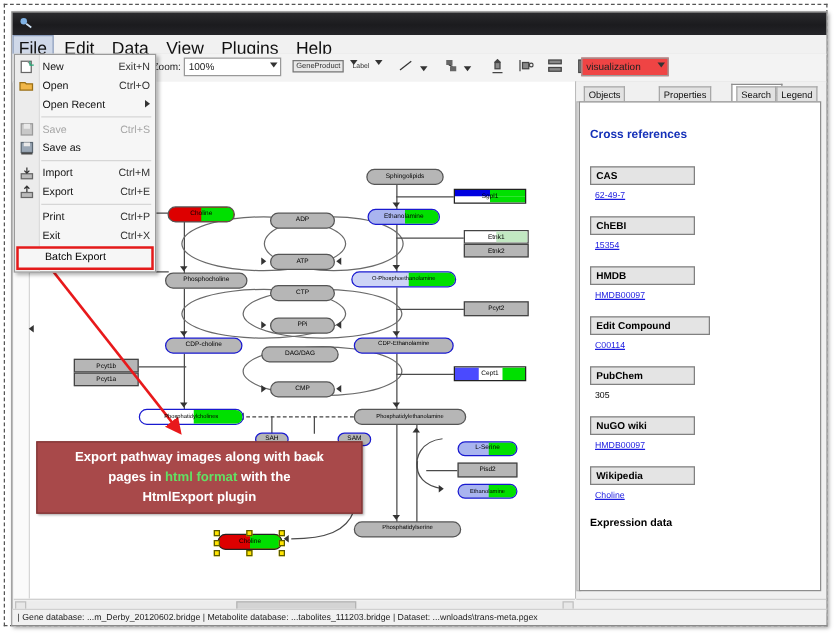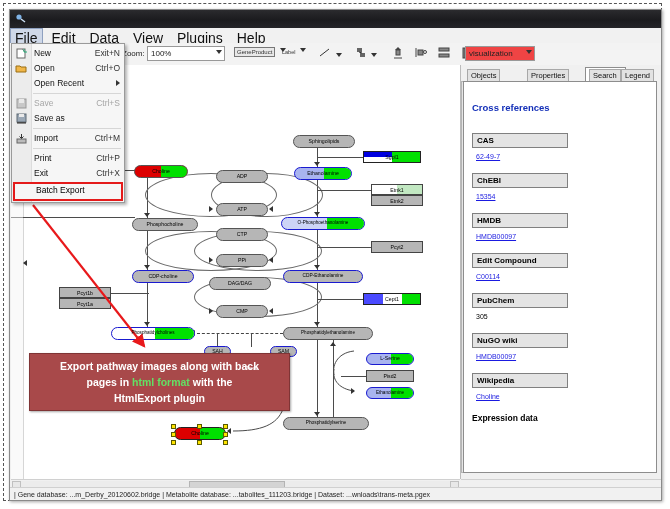--- a/index.html
+++ b/index.html
@@ -106,21 +106,21 @@
   #rightpanel{position:absolute;left:451px;top:55px;width:200px;height:414px;background:#f0f0f0;}
   #tabstrip{position:absolute;left:0;top:2px;width:100%;height:14px;font-size:7.5px;}
   .ptab{position:absolute;top:2px;height:12px;line-height:12px;padding:0 3px;background:#e2e2e2;
         border:1px solid #a8a8a8;border-bottom:none;color:#111;box-sizing:border-box;}
   .ptab.sel{top:0;height:14px;line-height:14px;background:#ffffff;border-color:#8d8d8d;font-weight:normal;}
   #bp-scroll{position:absolute;left:2px;top:16px;width:194px;height:392px;background:#fff;
              border:1px solid #8d8d8d;box-sizing:border-box;overflow:hidden;}
   #bp-content{position:absolute;left:8px;top:4px;width:176px;}
   #bp-title{color:#1430b8;font-weight:bold;font-size:9.5px;margin:16px 0 20px 0;}
   .xref-head{background:#e4e4e4;border:1px solid #808080;font-weight:bold;font-size:8px;
-             padding:2px 4px;width:96px;box-sizing:border-box;color:#000;}
+             padding:2px 4px;width:84px;box-sizing:border-box;color:#000;}
   .xref-val{font-size:7px;margin:5px 0 13px 4px;color:#1a1ae0;text-decoration:underline;}
   .xref-val.plain{color:#000;text-decoration:none;}
   #expr{font-weight:bold;font-size:8.5px;color:#000;margin-top:6px;}
   
   #panel-nub{position:absolute;left:0;top:16px;width:4px;height:392px;background:#e6e6e6;border:1px solid #b5b5b5;box-sizing:border-box;}
 
   
   #hscroll{position:absolute;left:1px;top:469px;width:449px;height:10px;background:#f0f0f0;
            border-top:1px solid #d0d0d0;}
   #hscroll .track{position:absolute;left:10px;top:1px;width:429px;height:8px;background:#ececec;}
@@ -297,20 +297,30 @@
         <span class="fm-ico">
           <svg width="13" height="11">
               <rect x="2" y="6" width="9" height="4" fill="#bbb" stroke="#666"></rect>
               <path d="M6.5 1 v4 M4.5 3.5 L6.5 5.5 L8.5 3.5" stroke="#333" fill="none"></path>
             </svg>
         </span>
         <span>Import</span>
         <span class="sc">Ctrl+M</span>
       </div>
 
+      <div class="fm-row">
+        <span class="fm-ico">
+          <svg width="13" height="11">
+              <rect x="2" y="6" width="9" height="4" fill="#bbb" stroke="#666"></rect>
+              <path d="M6.5 5.5 v-4 M4.5 3 L6.5 1 L8.5 3" stroke="#333" fill="none"></path>
+            </svg>
+        </span>
+        <span>Export</span>
+        <span class="sc">Ctrl+E</span>
+      </div>
 
       <div class="fm-sep"></div>
 
       <div class="fm-row">
         <span>Print</span>
         <span class="sc">Ctrl+P</span>
       </div>
 
       <div class="fm-row">
         <span>Exit</span>

